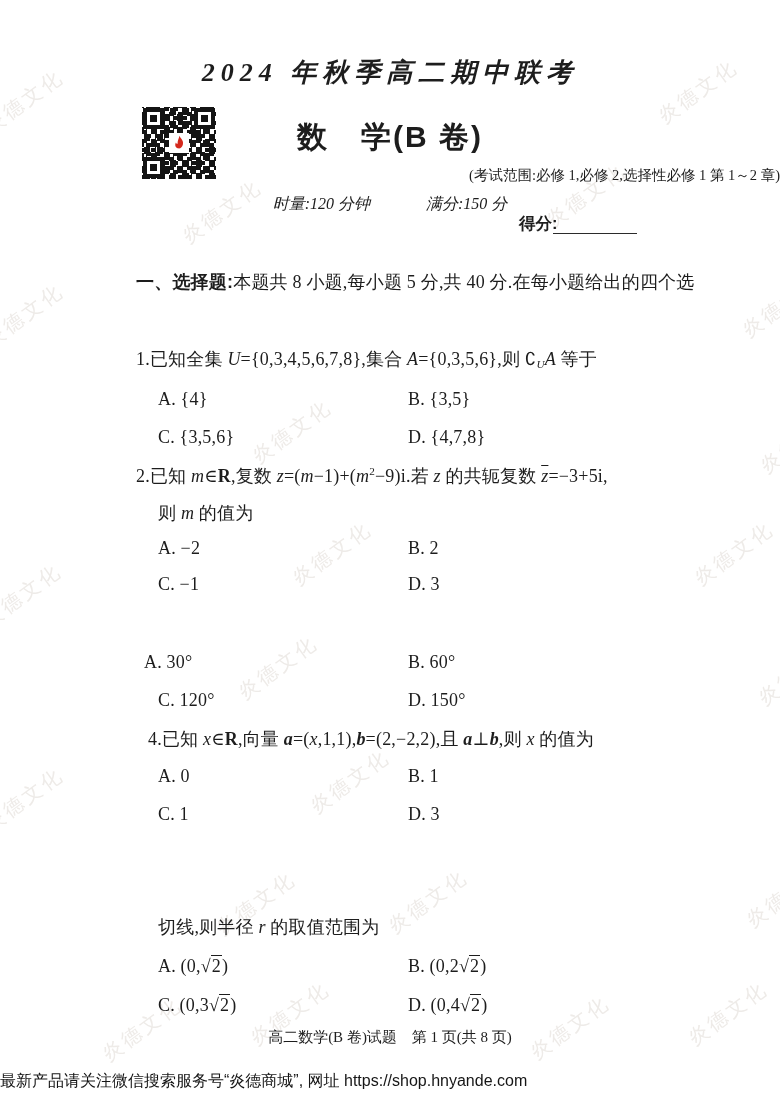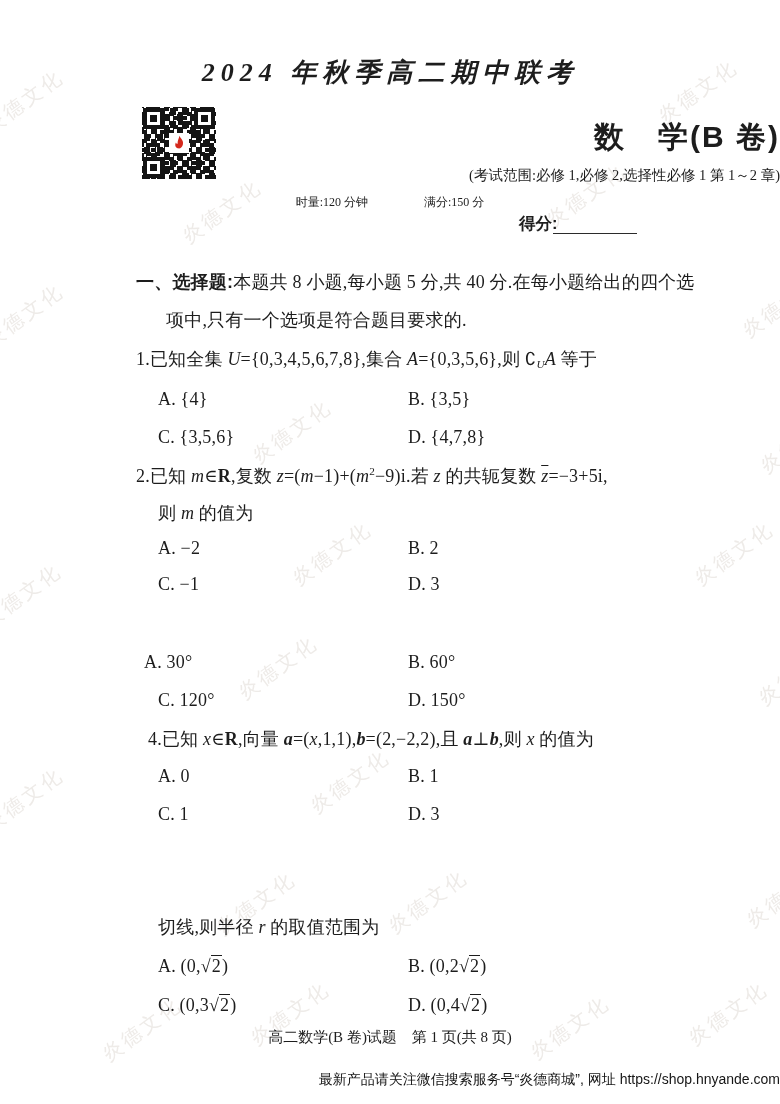--- a/index.html
+++ b/index.html
@@ -16,25 +16,25 @@
     font-family:"Liberation Serif","DejaVu Serif",serif;
     user-select:none; pointer-events:none;
   }
   
   .exam-title {
     position:absolute; top:55px; left:0; right:0; text-align:center;
     font-size:26px; font-weight:700; font-style:italic; letter-spacing:6px;
   }
   .hei { font-family:"Liberation Sans","DejaVu Sans",sans-serif; font-weight:700; }
   .subject-title {
-    position:absolute; top:117px; left:0; right:0; text-align:right;
+    position:absolute; top:117px; left:0; right:0; text-align:center;
     font-size:30px; letter-spacing:2px;
   }
   .scope { position:absolute; top:166px; left:0; right:0; text-align:right; font-size:14.5px; }
-  .timeline { position:absolute; top:194px; left:0; right:0; text-align:center; font-size:12px; }
+  .timeline { position:absolute; top:194px; left:0; right:0; text-align:center; font-size:16px;font-style:italic; }
   .timeline .gap { display:inline-block; width:56px; }
   .score-label { position:absolute; left:519px; top:213px; font-size:16.5px; }
   .score-line { position:absolute; left:553px; top:233px; width:84px; height:1.4px; background:#2b2b2b; }
   
   .qr {
     position:absolute; left:142px; top:107px; width:74px; height:72px;
     background:
       conic-gradient(#141414 90deg, transparent 0 180deg, #141414 0 270deg, transparent 0) 0 0/9px 9px,
       conic-gradient(transparent 90deg, #141414 0 180deg, transparent 0 270deg, #141414 0) 2px 1px/13px 13px,
       #fff;
@@ -58,22 +58,22 @@
   .ol { text-decoration:overline; }
   .rad { border-top:1.2px solid currentColor; padding:0 1px; }
   .vec { display:inline-block; position:relative; }
   .vec::after {
     content:"\2192"; position:absolute; left:0; right:-2px; top:-0.92em;
     font-size:0.7em; text-align:center; transform:scaleX(1.9);
   }
   
   .page-footer { position:absolute; top:1028px; left:0; right:0; text-align:center; font-size:15px; }
   .promo-banner {
-    position:absolute; top:1071px; left:0; right:0; text-align:right;
-    font-size:14px; color:#151515;
+    position:absolute; top:1071px; left:0; right:0; text-align:left;
+    font-size:16px; color:#151515;
     font-family:"Liberation Sans","DejaVu Sans",sans-serif;
   }
 </style>
 </head>
 <body>
 
 <div class="page">
 
   <div>
     <span class="wm" style="left:-22px; top:88px">炎德文化</span>
@@ -115,21 +115,20 @@
 
   <div class="subject-title hei">数　学(B 卷)</div>
   <div class="scope">(考试范围:必修 1,必修 2,选择性必修 1 第 1～2 章)</div>
   <div class="timeline">
     <span>时量:120 分钟</span><span class="gap"></span><span>满分:150 分</span>
   </div>
   <div class="score-label hei">得分:</div>
   <div class="score-line"></div>
 
   <div class="line" style="left:136px; top:271px"><b class="hei">一、选择题:</b>本题共 8 小题,每小题 5 分,共 40 分.在每小题给出的四个选</div>
-  <div class="line" style="left:166px; top:309px">项中,只有一个选项是符合题目要求的.</div>
 
   <div class="line" style="left:136px; top:348px">1.已知全集 <i>U</i>={0,3,4,5,6,7,8},集合 <i>A</i>={0,3,5,6},则 ∁<sub><i>U</i></sub><i>A</i> 等于</div>
   <div class="line" style="left:158px; top:388px">A. {4}</div>
   <div class="line" style="left:408px; top:388px">B. {3,5}</div>
   <div class="line" style="left:158px; top:426px">C. {3,5,6}</div>
   <div class="line" style="left:408px; top:426px">D. {4,7,8}</div>
 
   <div class="line" style="left:136px; top:464px">2.已知 <i>m</i>∈<b>R</b>,复数 <i>z</i>=(<i>m</i>−1)+(<i>m</i><sup>2</sup>−9)i.若 <i>z</i> 的共轭复数 <span class="ol"><i>z</i></span>=−3+5i,</div>
   <div class="line" style="left:158px; top:502px">则 <i>m</i> 的值为</div>
   <div class="line" style="left:158px; top:537px">A. −2</div>

